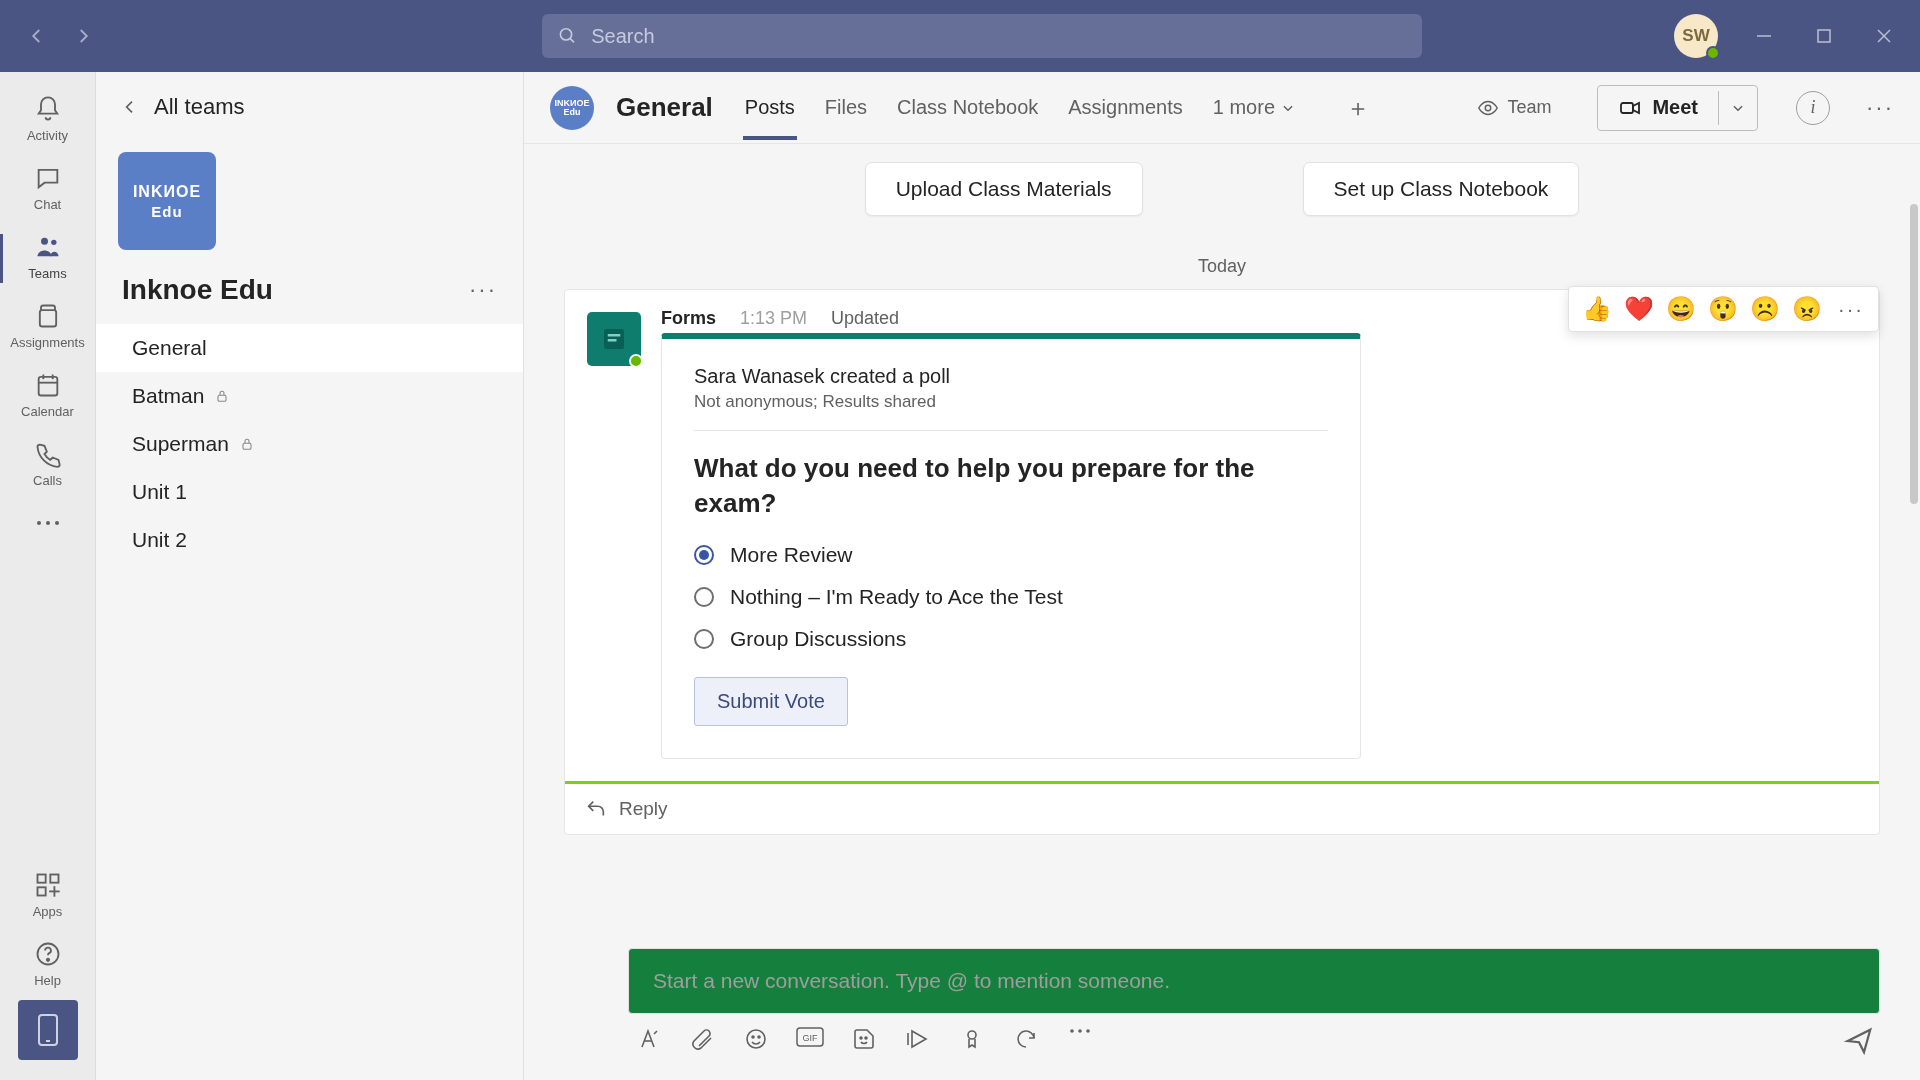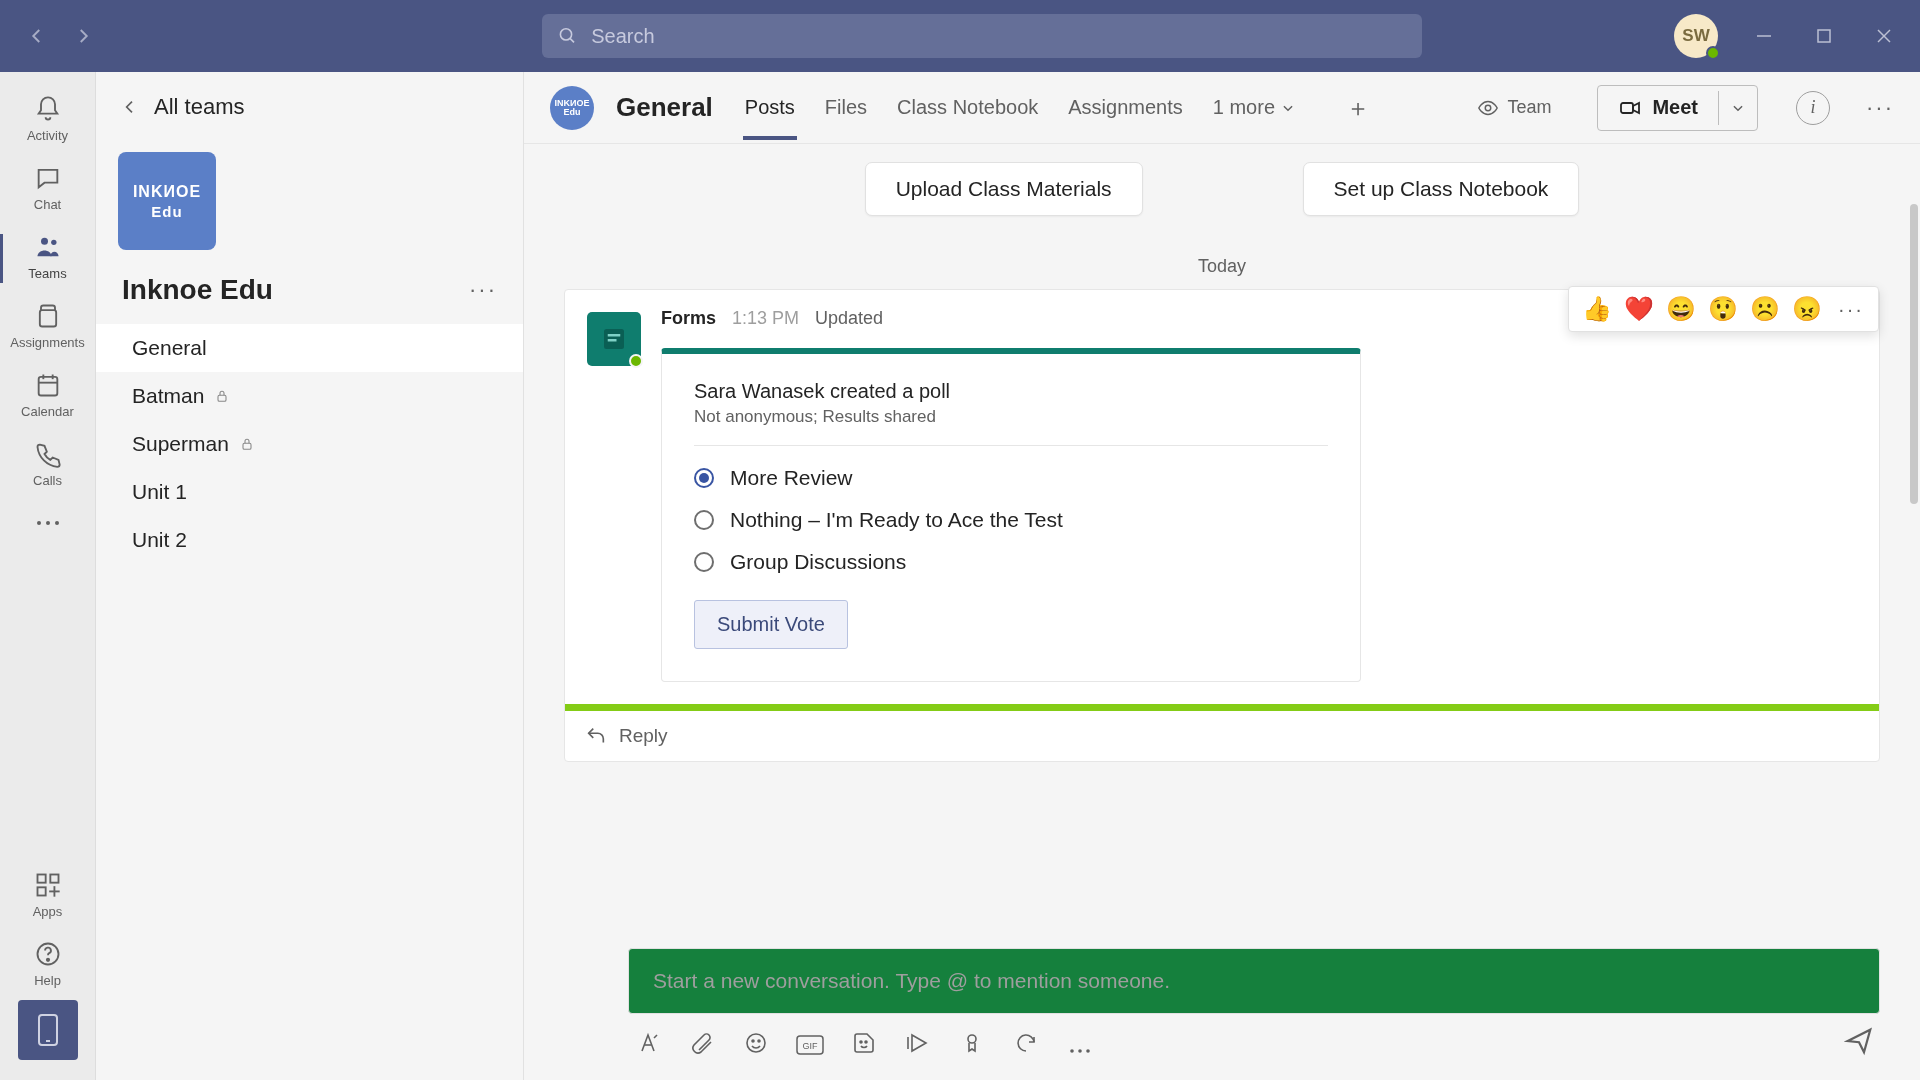--- a/index.html
+++ b/index.html
@@ -65,49 +65,49 @@
 
 .content-scroll { flex:1; overflow-y:auto; padding: 12px 40px 20px; }
 .action-cards { display:flex; gap:160px; justify-content:center; padding: 6px 0 40px; }
 .action-card { background:#fff; border:1px solid #e1e1e1; border-radius:7px; padding:14px 30px; font-size:21px; color:#242424; cursor:pointer; box-shadow:0 1px 2px rgba(0,0,0,.05); }
 .date-sep { text-align:center; color:#616161; font-size:18px; margin-bottom: 0px; }
 
 .message-row { display:flex; gap:20px; padding-top: 22px; position:relative; }
 .app-avatar { width:54px; height:54px; border-radius:5px; background:#0f7d6e; display:flex; align-items:center; justify-content:center; position:relative; flex-shrink:0; margin-top:4px; }
 .app-avatar .presence { border-color:#f5f5f5; }
 .message-body { flex:1; }
-.msg-meta { display:flex; gap:16px; align-items:baseline; font-size:18px; margin-bottom:19px; }
+.msg-meta { display:flex; gap:24px; align-items:baseline; font-size:18px; margin-bottom:4px; }
 .msg-app { color:#242424; font-weight:600; }
 .msg-time { color:#9e9e9e; }
 .msg-updated { color:#616161; }
 
 .poll-card { background:#fff; border:1px solid #e6e6e6; border-radius:4px; border-top:6px solid #0f7d6e; padding:26px 32px 32px; max-width: 700px; }
 .poll-created { font-size:20px; color:#242424; }
 .poll-sub { font-size:17px; color:#616161; margin-top:4px; }
 .poll-divider { height:1px; background:#e6e6e6; margin:18px 0 20px; }
 .poll-q { font-size:26px; font-weight:600; color:#242424; line-height:1.35; margin-bottom:22px; }
 .poll-options { display:flex; flex-direction:column; gap:18px; }
 .poll-opt { display:flex; align-items:center; gap:16px; font-size:21px; color:#242424; cursor:pointer; }
 .radio { width:20px; height:20px; border:2px solid #6e6e6e; border-radius:50%; display:flex; align-items:center; justify-content:center; flex-shrink:0; }
 .radio.sel { border-color:#3955a3; }
 .radio.sel::after { content:""; width:10px; height:10px; border-radius:50%; background:#3955a3; }
 .submit-btn { margin-top:26px; background:#eef0f9; border:1px solid #b8c2e0; color:#3b4a7a; font-size:20px; padding:12px 22px; border-radius:3px; cursor:pointer; }
 
 .reactions { position:absolute; right:0; top:-4px; background:#fff; border:1px solid #e1e1e1; border-radius:4px; box-shadow:0 4px 12px rgba(0,0,0,.12); display:flex; align-items:center; gap:12px; padding:8px 14px; }
 .react { font-size:24px; cursor:pointer; }
 .react-more { font-size:20px; color:#616161; cursor:pointer; letter-spacing:2px; padding-left:4px; }
 .msg-card-outer { background:#fff; border:1px solid #e6e6e6; border-radius:4px; padding: 4px 0 0 0; }
-.reply-inner { display:flex; align-items:center; gap:12px; padding:14px 20px; color:#616161; font-size:19px; cursor:pointer; border-top:7px solid #84cc16; }
+.reply-inner { display:flex; align-items:center; gap:12px; padding:14px 20px; color:#616161; font-size:19px; cursor:pointer; border-top:3px solid #84cc16; }
 
 
 .composer { margin: 24px 40px 20px 104px; }
 .compose-input { width:100%; background:#15803d; border:1px solid #e1e1e1; border-radius:4px; padding:20px 24px; font-size:21px; color:#242424; outline:none; }
 .compose-input::placeholder { color:#9e9e9e; }
 .compose-toolbar { display:flex; align-items:center; gap:26px; padding:12px 6px 4px; color:#616161; }
-.ct-icon { width:28px; height:28px; display:flex; align-items:flex-end; justify-content:center; cursor:pointer; }
+.ct-icon { width:28px; height:28px; display:flex; align-items:flex-start; justify-content:center; cursor:pointer; }
 .ct-spacer { flex:1; }
 .send-btn { cursor:pointer; color:#616161; }
 
 
 .scroll-thumb { position:absolute; right:2px; top:132px; width:8px; height:300px; background:#c8c8c8; border-radius:4px; }
 
 svg { display:block; }
 </style>
 </head>
 <body>
@@ -363,20 +363,21 @@
           <div class="message-body">
             <div class="msg-meta">
               <span class="msg-app">Forms</span>
               <span class="msg-time">1:13 PM</span>
               <span class="msg-updated">Updated</span>
             </div>
             <div class="poll-card">
               <div class="poll-created">Sara Wanasek created a poll</div>
               <div class="poll-sub">Not anonymous; Results shared</div>
               <div class="poll-divider"></div>
+              <div class="poll-q">What do you need to help you prepare for the exam?</div>
               <div class="poll-options" id="poll-options">
                   <div class="poll-opt">
                     <div class="radio sel"></div>
                     <span>More Review</span>
                   </div>
                   <div class="poll-opt">
                     <div class="radio"></div>
                     <span>Nothing – I'm Ready to Ace the Test</span>
                   </div>
                   <div class="poll-opt">

